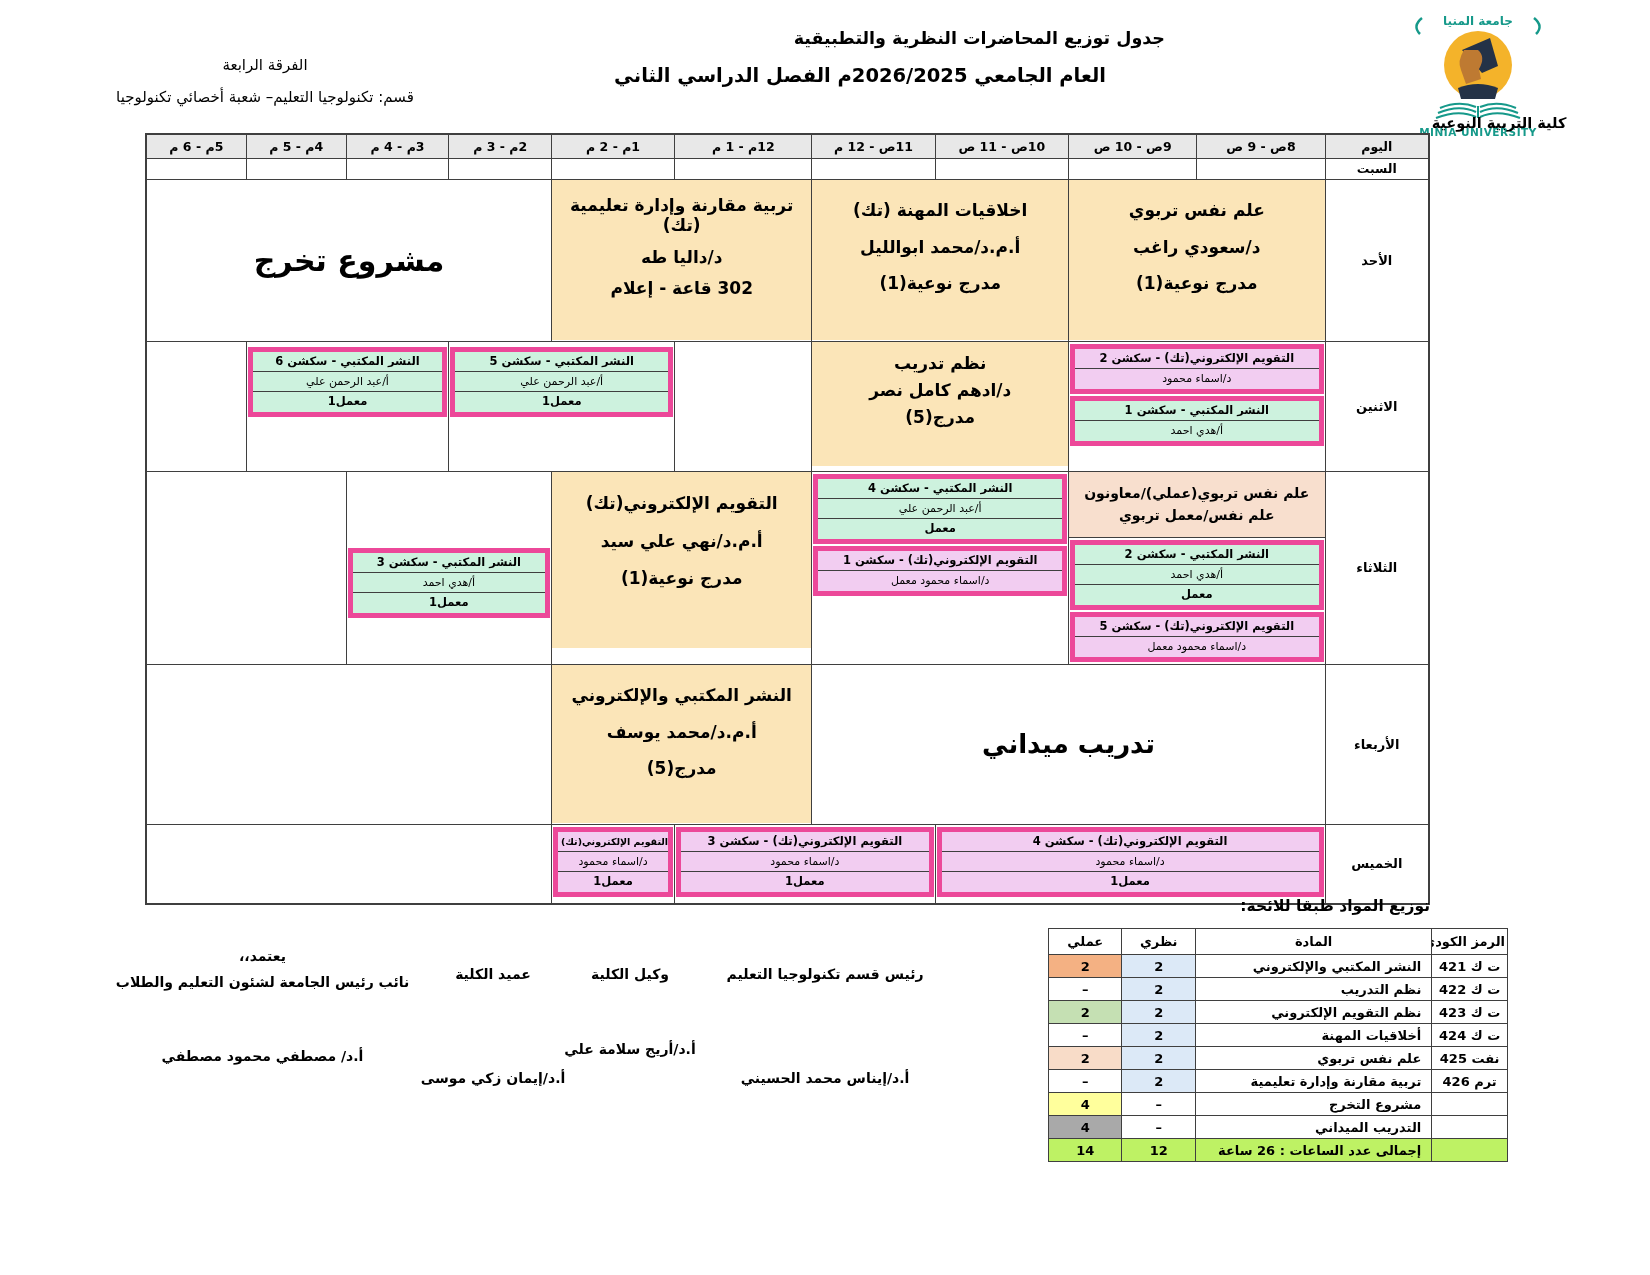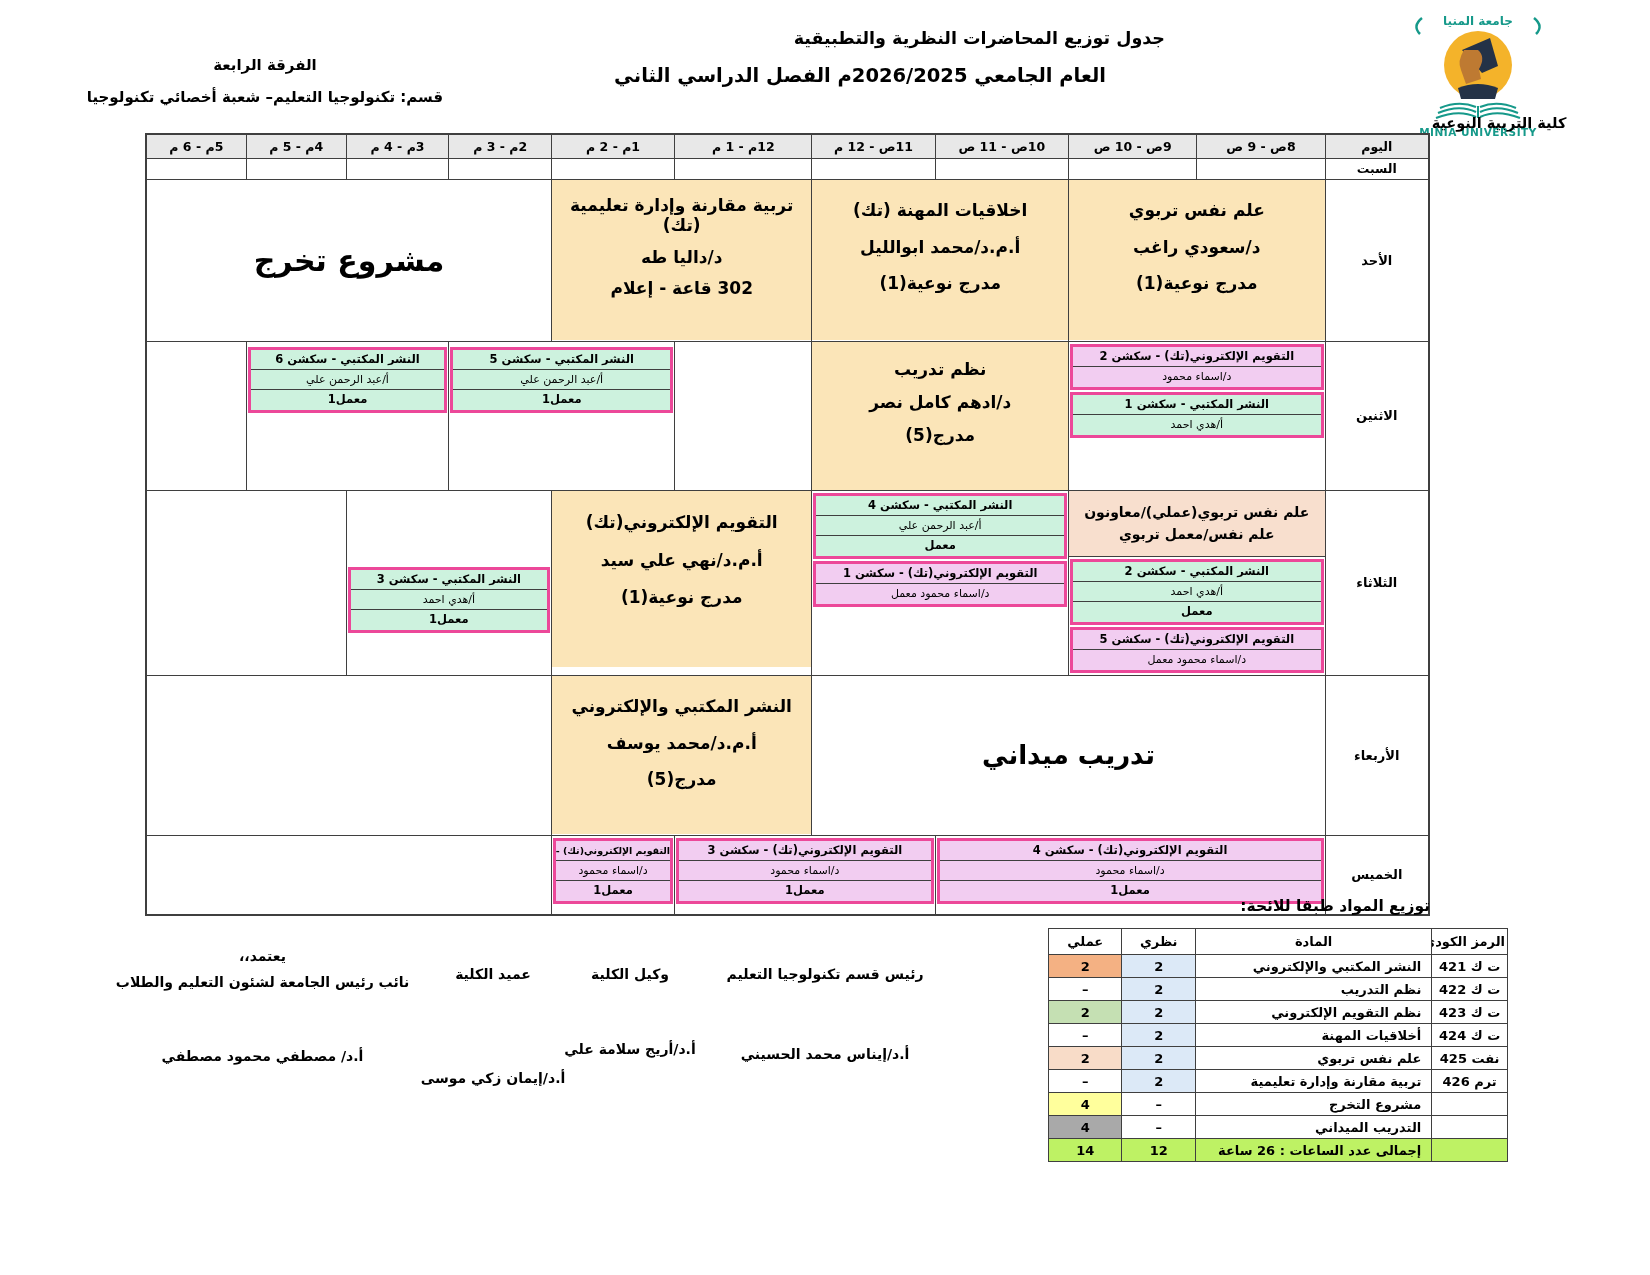--- a/index.html
+++ b/index.html
@@ -2,21 +2,21 @@
 <html lang="ar" dir="rtl"><head>
 <meta charset="utf-8">
 <style>
   * { margin:0; padding:0; box-sizing:border-box; }
   html,body { width:1650px; height:1275px; background:#fff;
     font-family:"DejaVu Sans", sans-serif; }
   body { position:relative; direction:rtl; color:#000; }
 
   
   .info-block { position:absolute; left:80px; top:50px; width:370px; text-align:center;
-    font-weight:bold; font-size:15px; line-height:2.1; }
+    font-weight:normal; font-size:15px; line-height:2.1; }
   .title-block { position:absolute; left:555px; top:28px; width:610px; text-align:center; }
   .title-block .t1 { font-weight:bold; font-size:17.5px;text-align:right; }
   .title-block .t2 { font-weight:bold; font-size:19.5px; margin-top:16px; }
   .logo-wrap { position:absolute; left:1392px; top:10px; width:172px; height:118px; }
   .faculty-name { position:absolute; left:1424px; top:115px; width:150px; text-align:center;
     font-weight:bold; font-size:14.5px; z-index:3; white-space:nowrap; }
 
   
   .tt-wrap { position:absolute; left:145px; top:133px; z-index:2; }
   table.tt { border-collapse:collapse; table-layout:fixed; width:1285px;
@@ -25,28 +25,28 @@
   .tt thead th { background:#E8E8E8; font-size:12.5px; font-weight:bold;
     vertical-align:middle; text-align:center; white-space:nowrap; }
   .tt td.day { background:#fff; font-weight:bold; font-size:13px; text-align:center;
     vertical-align:middle; }
   .tt td.empty { background:#fff; }
 
   .lec { background:#FBE5B8; display:flex; flex-direction:column; justify-content:space-evenly;
     align-items:center; text-align:center; font-weight:bold; font-size:17px;
     padding:4px 2px 30px 2px; width:100%; }
   .lec.h-sun { height:160px; }
-  .lec.h-mon { height:148px; padding-bottom:32px; }
+  .lec.h-mon { height:124px; padding-bottom:32px; }
   .lec.h-tue { height:176px; padding-bottom:42px; }
   .lec.h-wed { height:158px; padding-bottom:28px; }
 
   td.bigcell { font-size:30px; font-weight:bold; text-align:center; vertical-align:middle; background:#fff; }
   td.bigcell.field { font-size:26px; }
 
-  .mini { border:3px solid #ec4899; margin:2px 1px; }
+  .mini { border:5px solid #ec4899; margin:2px 1px; }
   .mini > div { border-bottom:1px solid #3f3f3f; text-align:center; height:20px;
     line-height:19px; font-size:11px; white-space:nowrap; overflow:hidden; }
   .mini > div:last-child { border-bottom:none; }
   .mini .t { font-weight:bold; font-size:11.5px; }
   .mini .b { font-weight:bold; font-size:11.5px; }
   .mini.g > div { background:#CDF2DE; }
   .mini.p > div { background:#F2CDF1; }
   .mini.sm .t { font-size:9.5px; }
   .mini.mt5 { margin-top:5px; }
   .mini.mt76 { margin-top:76px; }
@@ -69,21 +69,21 @@
   .dist .green2 { background:#C5E0B3; }
   .dist .peach2 { background:#F8DCC8; }
   .dist .yellow { background:#FFFF9C; }
   .dist .gray { background:#A9A9A9; }
   .dist .total { background:#bef264; }
 
   
   .sig { position:absolute; text-align:center; font-weight:bold; font-size:14px; white-space:nowrap; }
   .sig .name { margin-top:0; }
   .sig-head { left:720px; top:966px; width:210px; }
-  .sig-head .name { margin-top:64px; }
+  .sig-head .name { margin-top:88px; }
   .sig-wakil { left:545px; top:966px; width:170px; }
   .sig-wakil .name { margin-top:59px; }
   .sig-amid { left:408px; top:966px; width:170px; }
   .sig-amid .name { margin-top:88px; }
   .sig-approve { left:115px; top:948px; width:295px; }
   .sig-approve .l2 { margin-top:10px; }
   .sig-approve .name { margin-top:58px; }
 </style>
 </head>
 <body>

